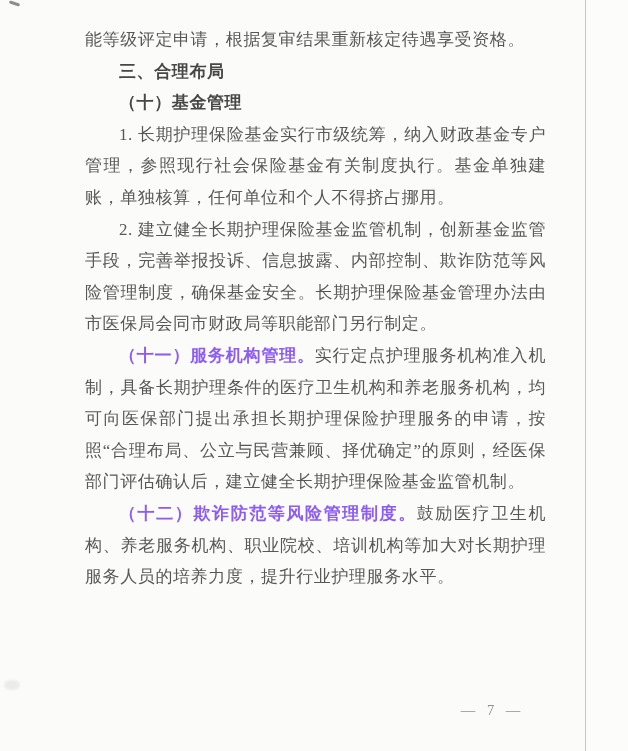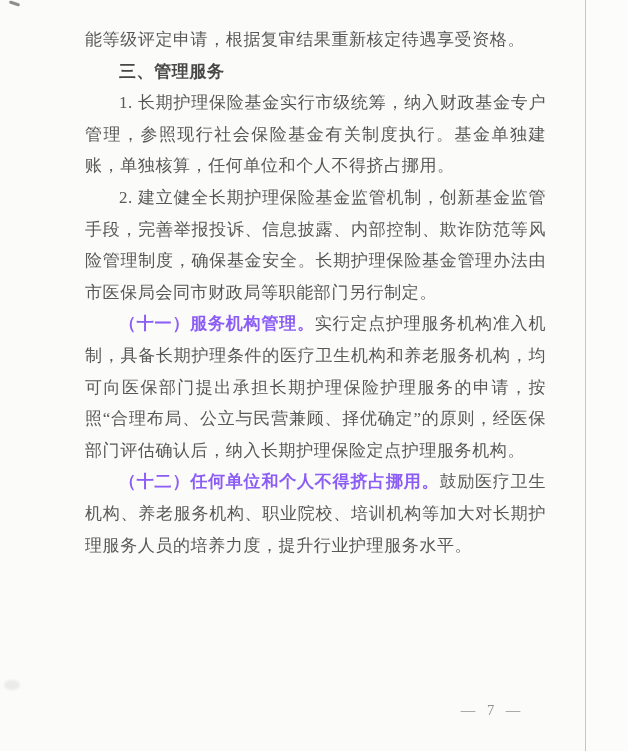--- a/index.html
+++ b/index.html
@@ -85,30 +85,31 @@
 
 <div class="doc">
 
   <div class="top-speck"></div>
   <div class="left-smudge"></div>
 
   <div class="content">
 
     <p class="para-continuation"><span>能等级评定申请，根据复审结果重新核定待遇享受资格。</span></p>
 
-    <p class="para-heading"><span>三、管理服务</span></p>
+    <p class="para-heading"><span>三、合理布局</span></p>
 
+    <p class="para-heading"><span>（十）基金管理</span></p>
 
     <p class="para-body"><span>1. 长期护理保险基金实行市级统筹，纳入财政基金专户管理，参照现行社会保险基金有关制度执行。基金单独建账，单独核算，任何单位和个人不得挤占挪用。</span></p>
 
     <p class="para-body"><span>2. 建立健全长期护理保险基金监管机制，创新基金监管手段，完善举报投诉、信息披露、内部控制、欺诈防范等风险管理制度，确保基金安全。长期护理保险基金管理办法由市医保局会同市财政局等职能部门另行制定。</span></p>
 
-    <p class="para-body"><span class="lead">（十一）服务机构管理。</span><span>实行定点护理服务机构准入机制，具备长期护理条件的医疗卫生机构和养老服务机构，均可向医保部门提出承担长期护理保险护理服务的申请，按照“合理布局、公立与民营兼顾、择优确定”的原则，经医保部门评估确认后，纳入长期护理保险定点护理服务机构。</span></p>
+    <p class="para-body"><span class="lead">（十一）服务机构管理。</span><span>实行定点护理服务机构准入机制，具备长期护理条件的医疗卫生机构和养老服务机构，均可向医保部门提出承担长期护理保险护理服务的申请，按照“合理布局、公立与民营兼顾、择优确定”的原则，经医保部门评估确认后，建立健全长期护理保险基金监管机制。</span></p>
 
-    <p class="para-body"><span class="lead">（十二）任何单位和个人不得挤占挪用。</span><span>鼓励医疗卫生机构、养老服务机构、职业院校、培训机构等加大对长期护理服务人员的培养力度，提升行业护理服务水平。</span></p>
+    <p class="para-body"><span class="lead">（十二）欺诈防范等风险管理制度。</span><span>鼓励医疗卫生机构、养老服务机构、职业院校、培训机构等加大对长期护理服务人员的培养力度，提升行业护理服务水平。</span></p>
 
 
   </div>
 
   <div class="page-number">— 7 —</div>
 
   <div class="scan-line"></div>
   <div class="right-strip"></div>
 
 </div>

